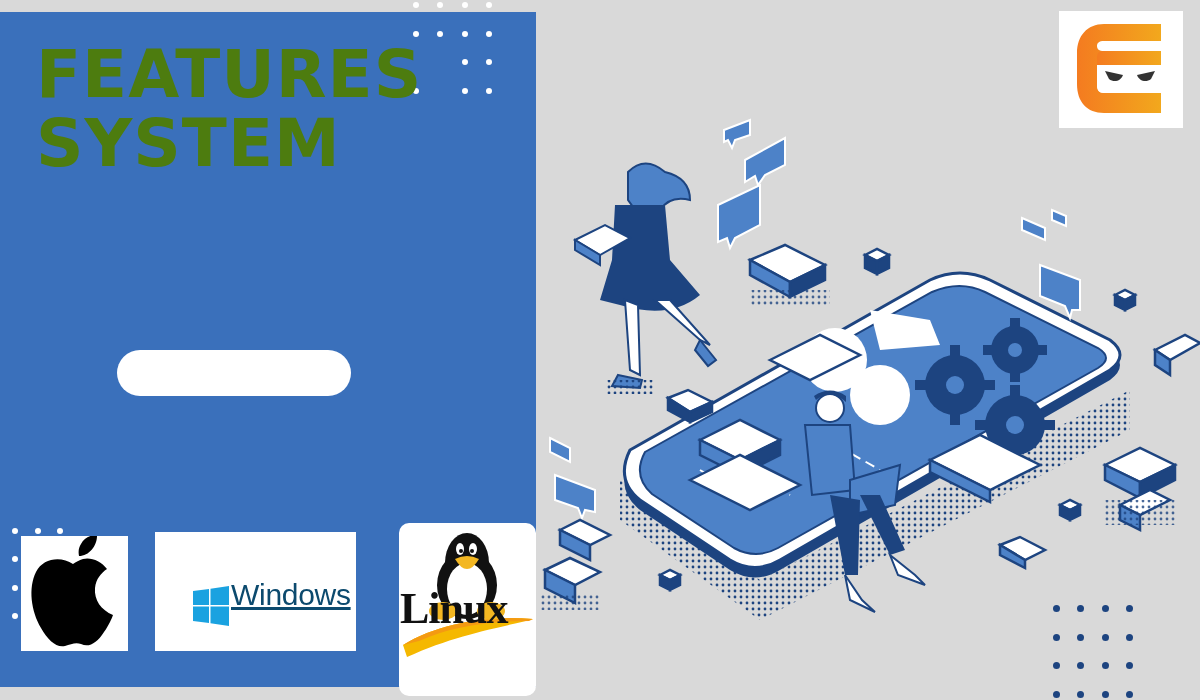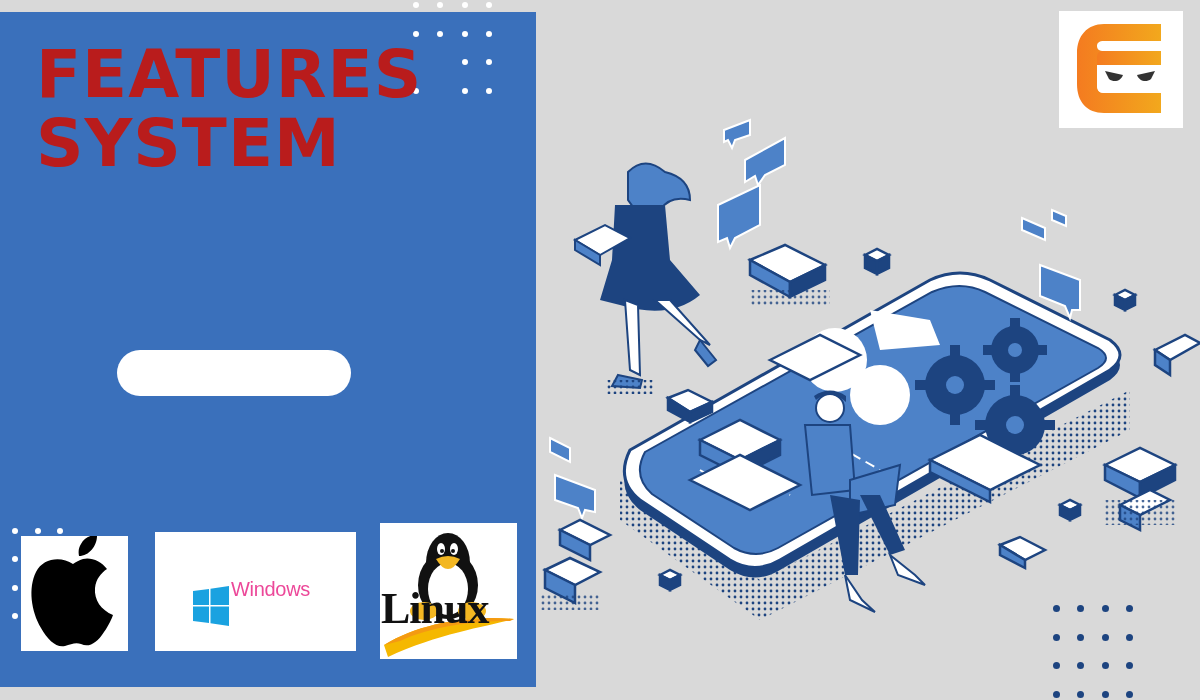--- a/index.html
+++ b/index.html
@@ -1,29 +1,29 @@
 <!DOCTYPE html>
 <html><head>
 <meta charset="utf-8">
 <style>
   html,body{margin:0;padding:0;}
   body{width:1200px;height:700px;overflow:hidden;background:#d9d9d9;position:relative;font-family:"DejaVu Sans","Liberation Sans",sans-serif;}
   .panel{position:absolute;left:0;top:12px;width:536px;height:675px;background:#3a70bb;}
-  .title{position:absolute;left:36px;top:40px;margin:0;color:#b91c1c;font-family:"DejaVu Sans","Liberation Sans",sans-serif;font-weight:bold;font-size:66px;line-height:69px;letter-spacing:1px;}
+  .title{position:absolute;left:36px;top:40px;margin:0;color:#4d7c0f;font-family:"DejaVu Sans","Liberation Sans",sans-serif;font-weight:bold;font-size:66px;line-height:69px;letter-spacing:1px;}
   .title span{display:block;}
   .pill{position:absolute;left:117px;top:350px;width:234px;height:46px;border-radius:23px;background:#fff;border:none;padding:0;cursor:pointer;}
   .dot{position:absolute;width:6px;height:6px;border-radius:50%;}
   .dot.w{background:#fff;}
   .dot.n{background:#1d4480;width:7px;height:7px;}
   .logo-box{position:absolute;background:#fff;overflow:hidden;}
   .apple{left:21px;top:536px;width:107px;height:115px;}
   .windows{left:155px;top:532px;width:201px;height:119px;}
-  .linux{left:380px;top:523px;width:137px;height:136px;}
+  .linux{left:399px;top:523px;width:137px;height:173px;border-radius:10px;}
   .brand{position:absolute;left:1059px;top:11px;width:124px;height:117px;background:#fff;}
-  .win-word{position:absolute;left:76px;top:46px;font-family:"Liberation Sans",sans-serif;font-size:20px;color:#ec4899;letter-spacing:-0.3px;}
+  .win-word{position:absolute;left:76px;top:46px;font-family:"Liberation Sans",sans-serif;font-size:30px;color:#0c4a6e;letter-spacing:-0.3px;text-decoration:underline;}
   .linux-word{position:absolute;left:1px;top:60px;font-family:"Liberation Serif",serif;font-weight:bold;font-size:44px;color:#111;letter-spacing:-1px;}
   .illus{position:absolute;left:530px;top:110px;width:670px;height:590px;}
 </style>
 </head>
 <body>
 
 <div class="panel"></div>
 
 <div>
   <span class="dot w" style="left:413px;top:2px"></span>

